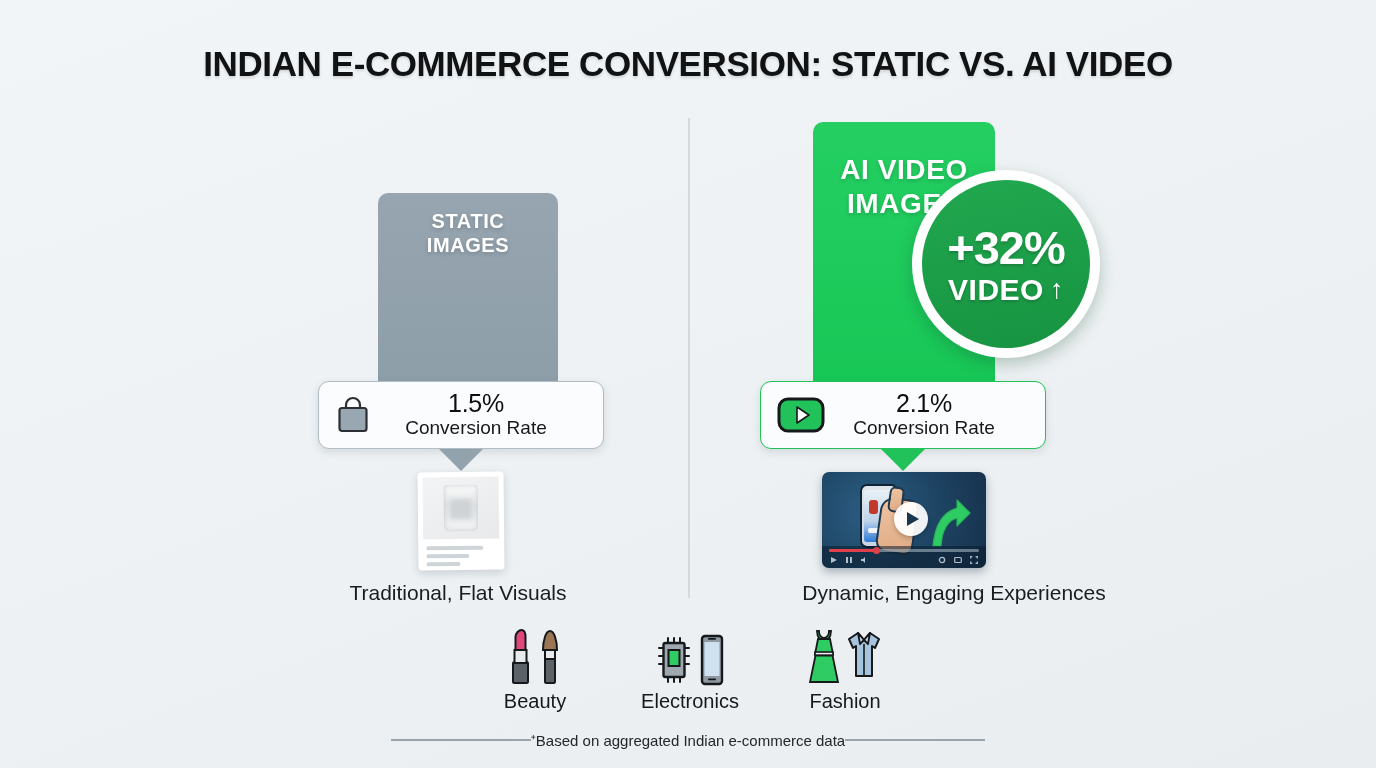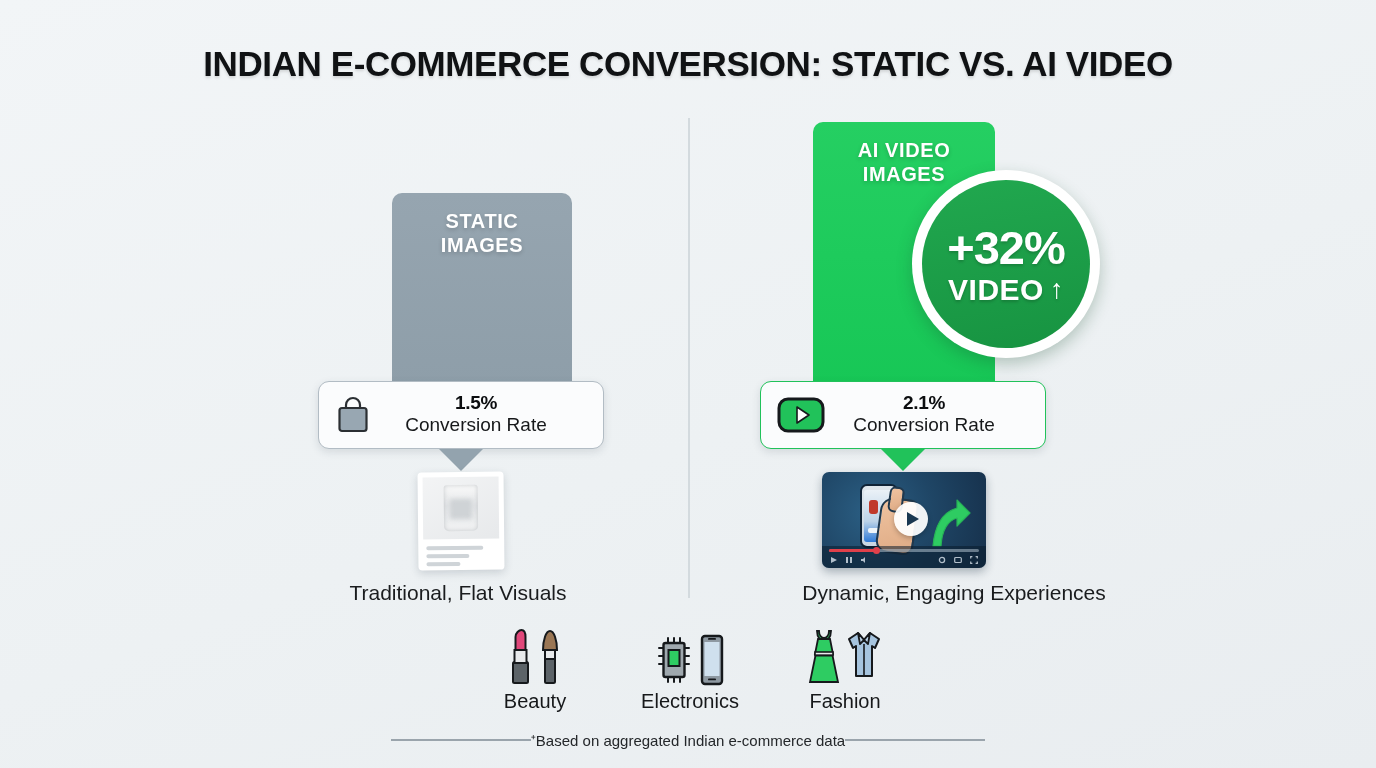--- a/index.html
+++ b/index.html
@@ -36,30 +36,30 @@
     position: absolute;
     border-radius: 10px 10px 0 0;
     color: #ffffff;
     text-align: center;
     font-weight: 700;
     letter-spacing: 0.6px;
     text-shadow: 0 2px 4px rgba(0,0,0,0.18);
     line-height: 1.22;
   }
   .bar-static {
-    left: 392px; top: 193px; width: 180px; height: 195px;
+    left: 378px; top: 193px; width: 180px; height: 195px;
     background: linear-gradient(180deg, #96a5b0 0%, #8e9ea9 100%);
     font-size: 20px;
     padding-top: 16px;
   }
   .bar-video {
     left: 813px; top: 122px; width: 182px; height: 266px;
     background: linear-gradient(180deg, #25cf62 0%, #17c756 100%);
-    font-size: 20px;
-    padding-top: 16px;
+    font-size: 28px;
+    padding-top: 31px;
   }
 
   
   .badge {
     position: absolute;
     left: 912px; top: 170px;
     width: 188px; height: 188px;
     border-radius: 50%;
     background: #ffffff;
     box-shadow: 0 6px 16px rgba(25,80,45,0.28);
@@ -91,21 +91,21 @@
     border-radius: 11px;
     background: #fbfcfd;
     display: flex; align-items: center;
     padding: 0 16px;
     box-shadow: 0 3px 9px rgba(40,55,70,0.13);
   }
   .card-static { left: 318px; top: 381px; width: 286px; border: 1.6px solid #b2bcc4; }
   .card-video  { left: 760px; top: 381px; width: 286px; border: 1.6px solid #21c25a; }
   .card-text { flex: 1; text-align: center; padding-right: 6px; }
   .card-value {
-    font-size: 19px; font-weight: 700; color: #0c0e10;
+    font-size: 25px; font-weight: 400; color: #0c0e10;
     line-height: 1.05; letter-spacing: -0.3px;
   }
   .card-label {
     font-size: 19px; font-weight: 400; color: #16181a;
     line-height: 1.2; margin-top: 1px;
   }
 
   
   .bag-icon { width: 36px; height: 38px; flex: 0 0 36px; }
   

